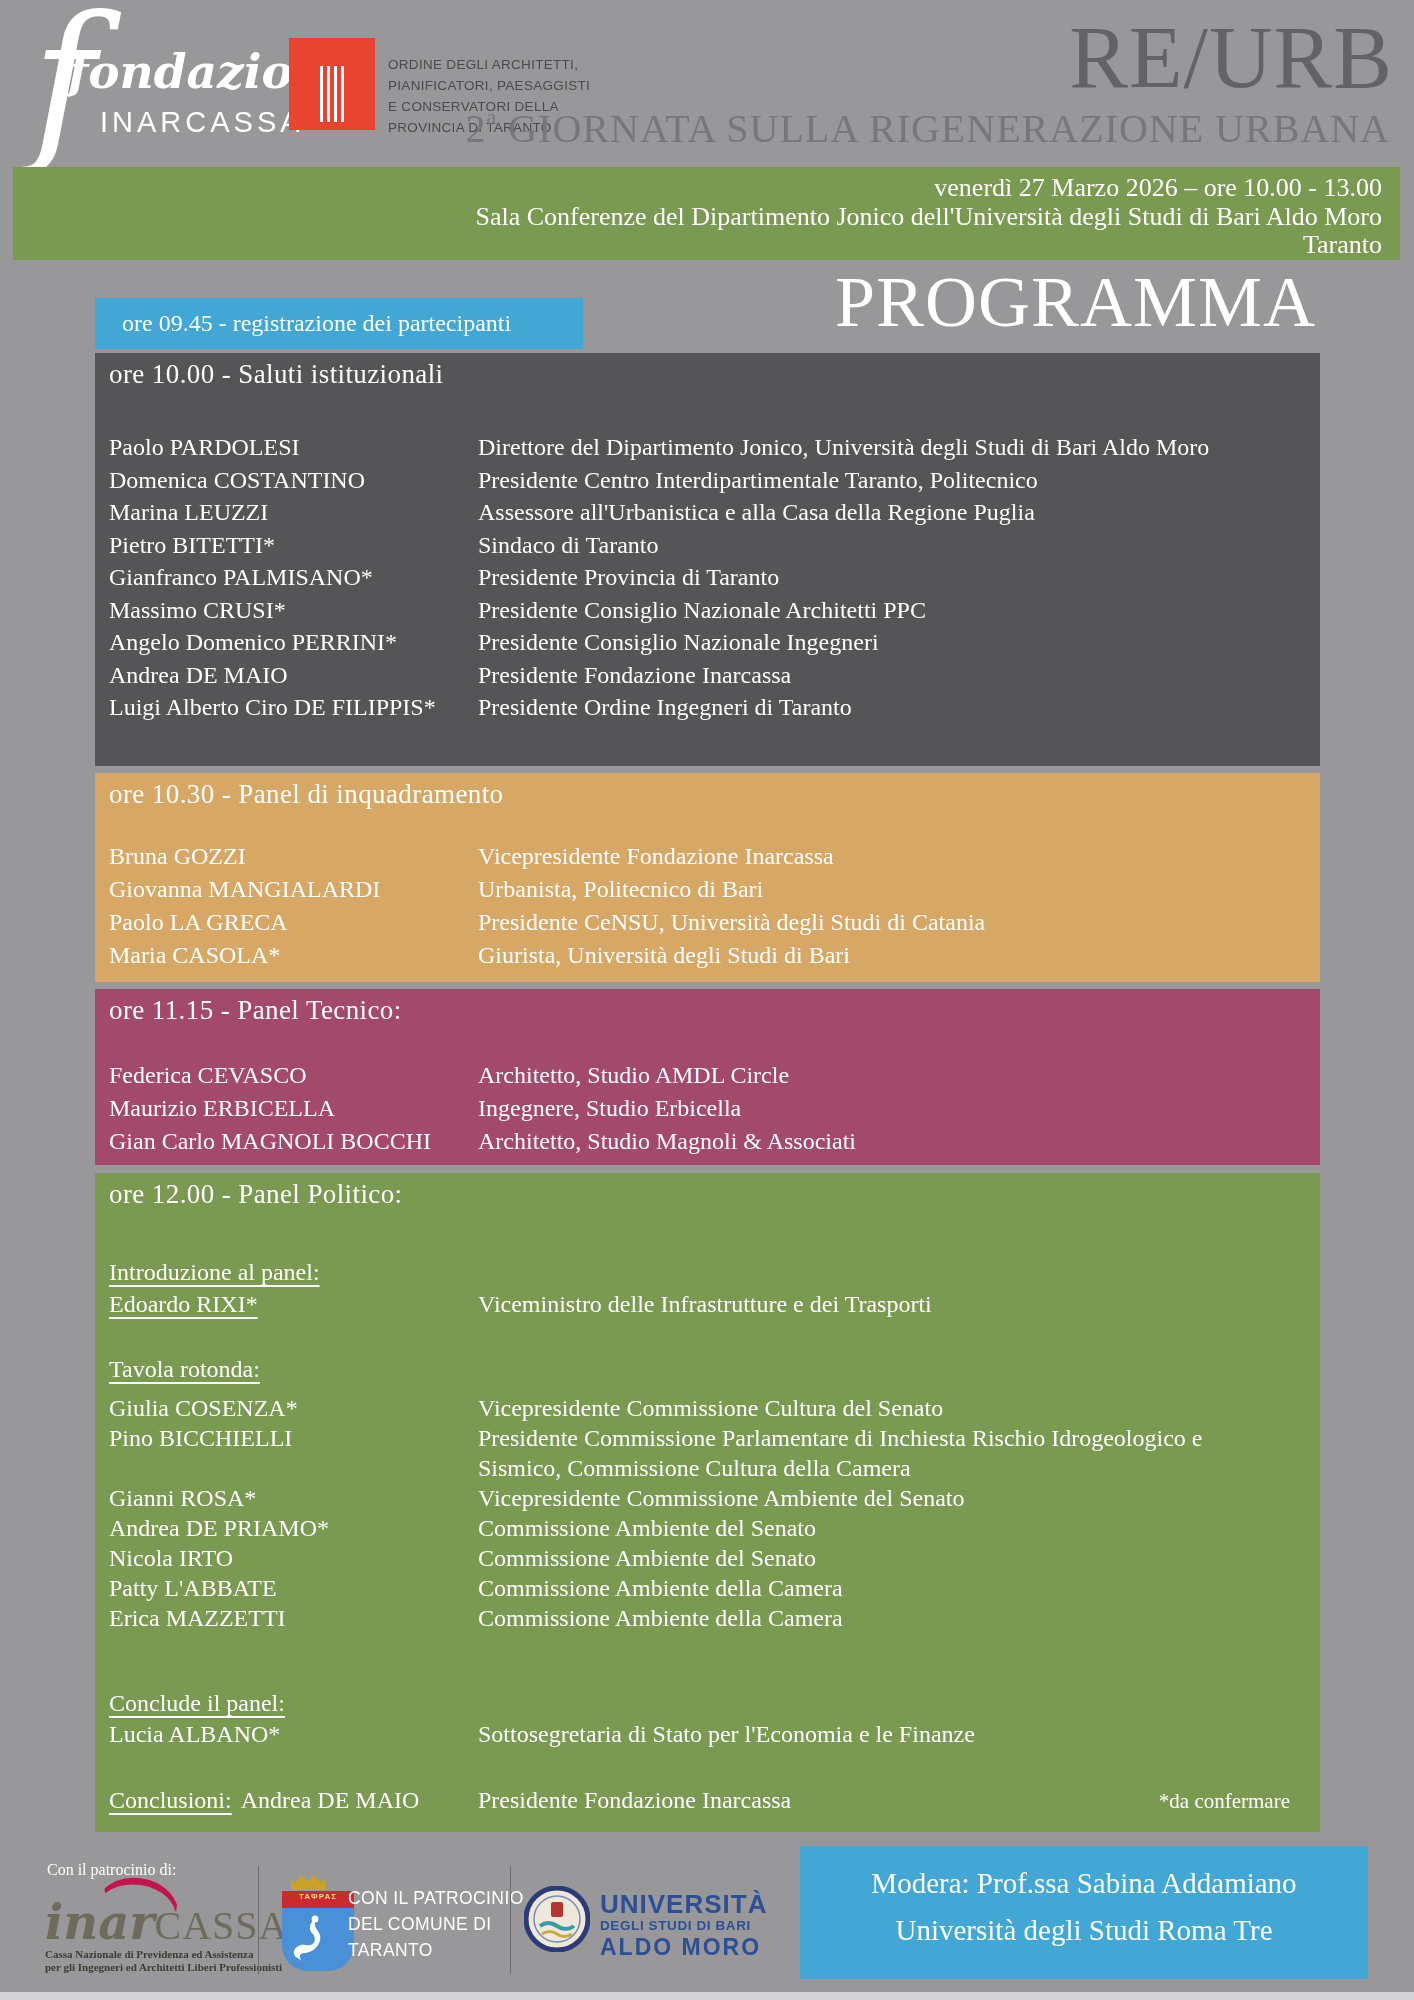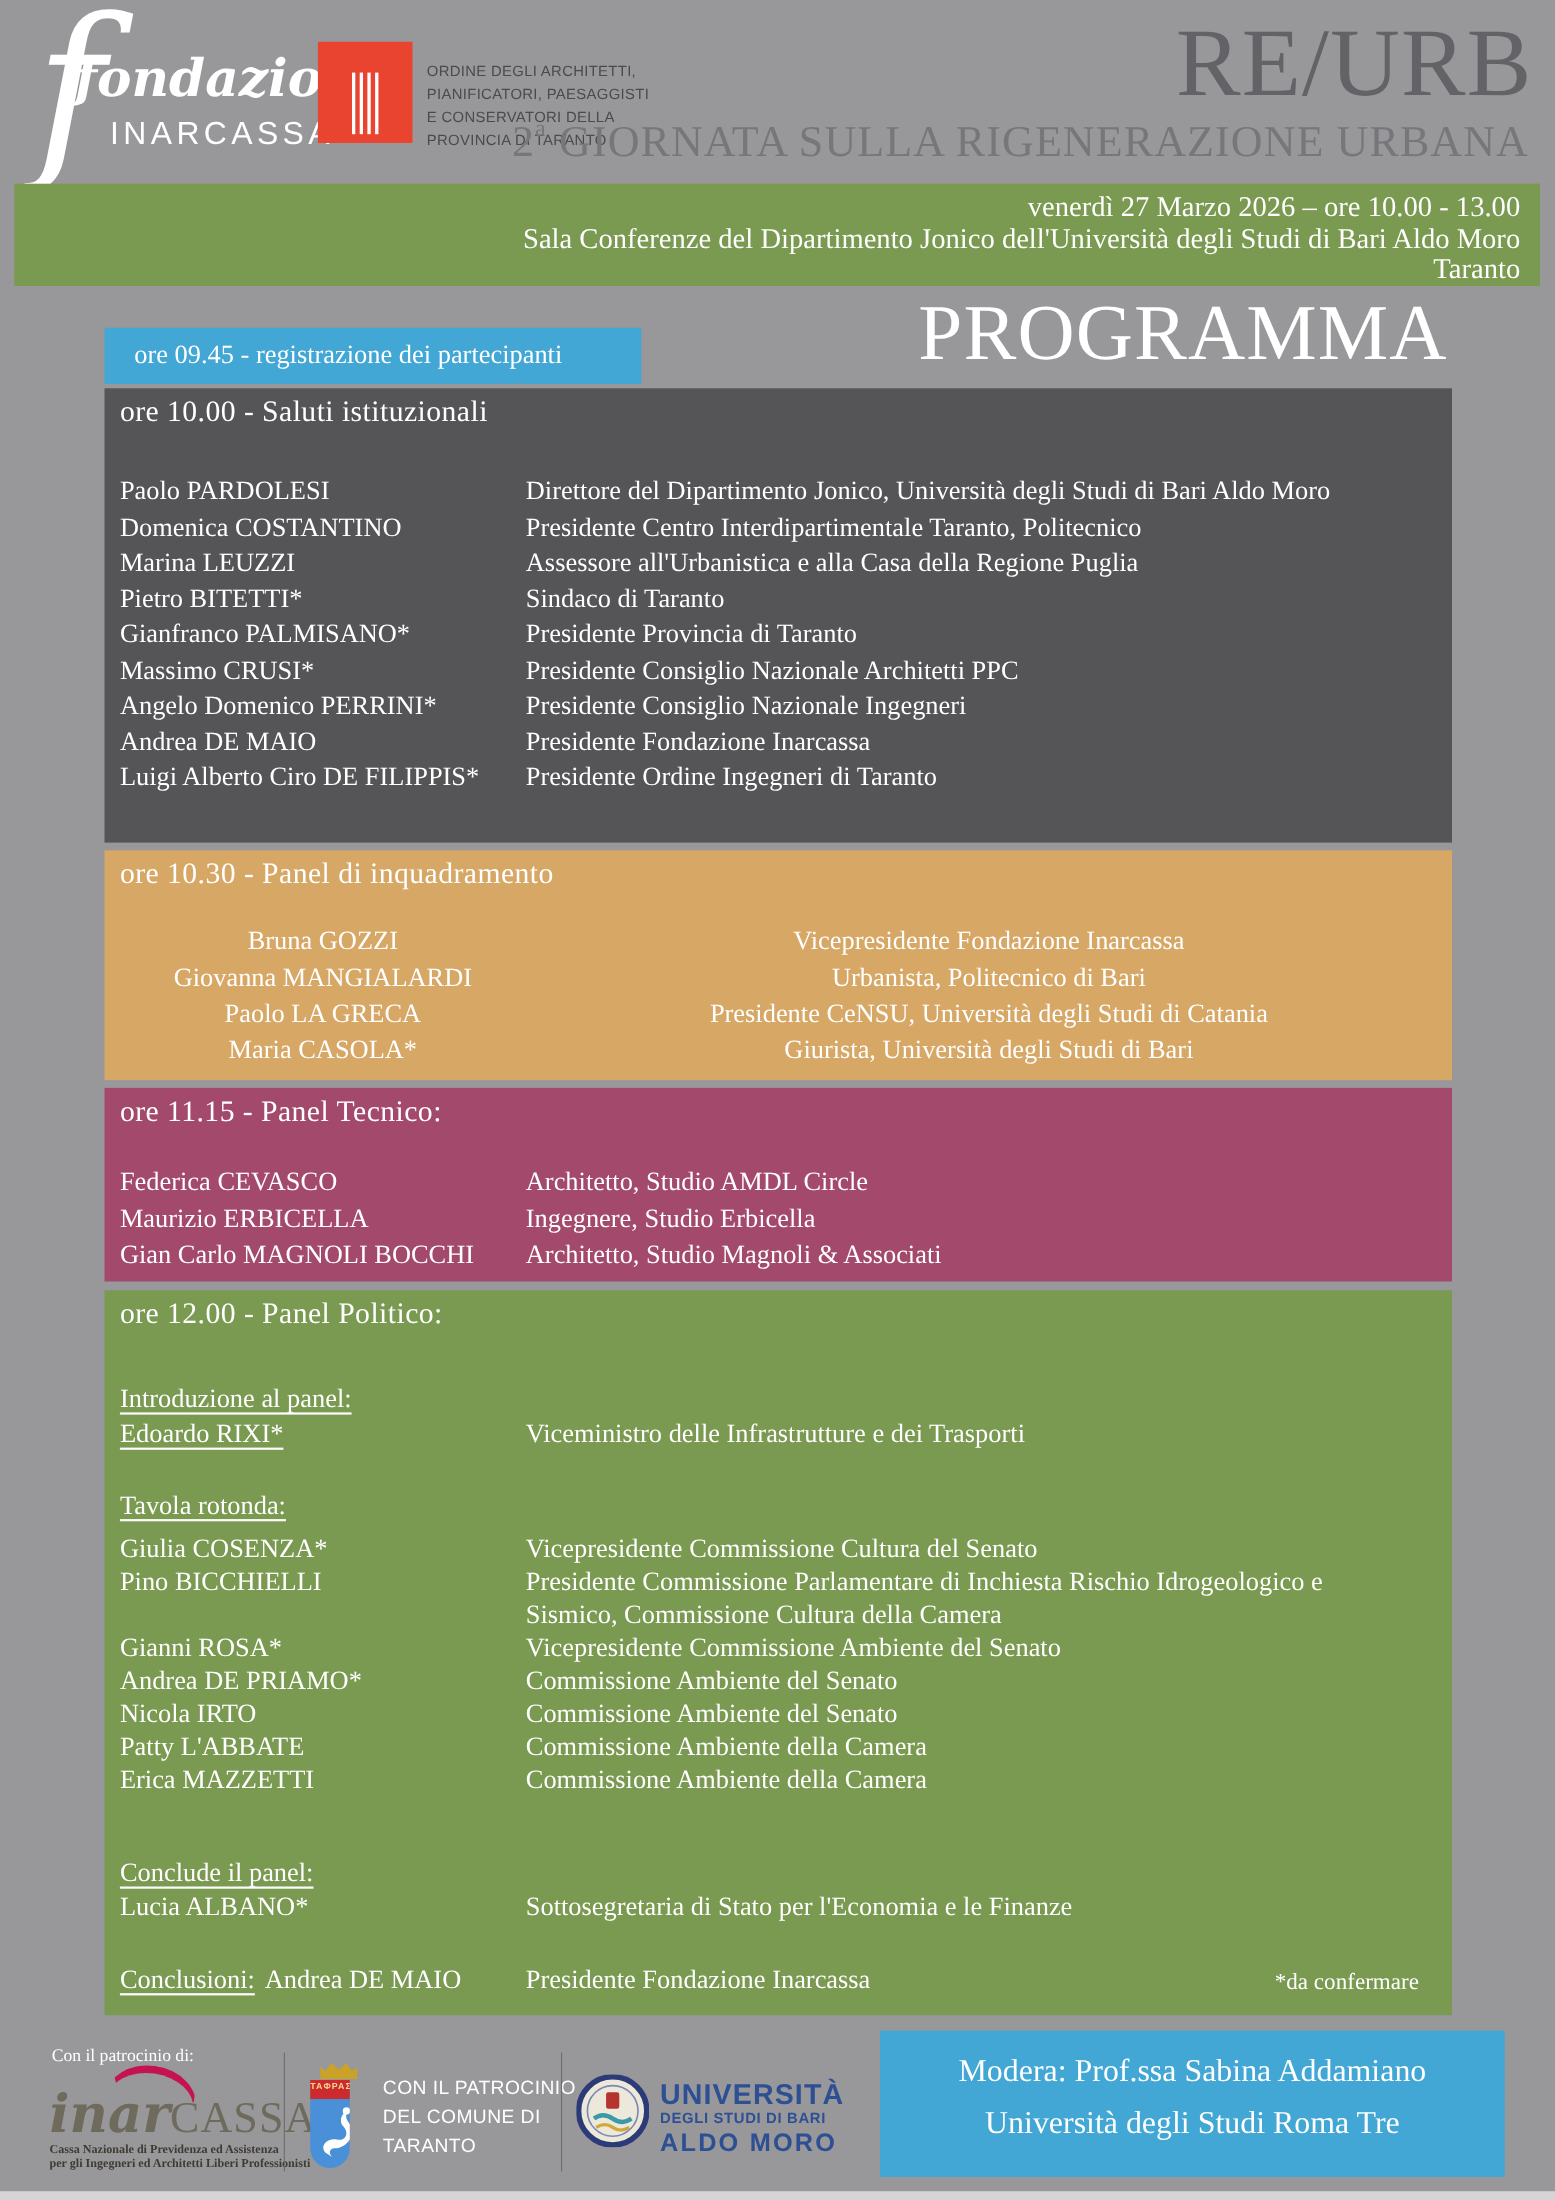--- a/index.html
+++ b/index.html
@@ -48,21 +48,21 @@
   .row{display:flex;font-size:24px;line-height:32.5px;}
   .row .name{flex:0 0 369px;white-space:nowrap;}
   .row .role{flex:1;white-space:nowrap;}
   .role.role-wrap{white-space:normal;max-width:795px;}
 
   .panel-saluti{top:353px;height:413px;background:#555456;}
   .panel-saluti .rows{margin-top:42px;}
 
   .panel-inquadramento{top:773px;height:209px;background:#d7a766;}
   .panel-inquadramento .rows{margin-top:31px;}
-  .panel-inquadramento .row{line-height:33px;text-align:center;}
+  .panel-inquadramento .row{line-height:33px;}
 
   .panel-tecnico{top:989px;height:176px;background:#a34a6c;}
   .panel-tecnico .rows{margin-top:34px;}
   .panel-tecnico .row{line-height:33px;}
 
   .panel-politico{top:1173px;height:659px;background:#7a9951;}
   .panel-politico .abs{position:absolute;left:14px;right:0;}
   .panel-politico .row{line-height:30px;}
   .u{text-decoration:underline;text-underline-offset:5px;text-decoration-thickness:1.5px;}
   .label{font-size:24px;line-height:30px;}
@@ -89,21 +89,21 @@
                  border-top:7px solid #c4134f;border-radius:50%/100% 100% 0 0;transform:rotate(8deg);}
   .inarcassa-caption{position:absolute;left:0;top:62px;font:700 11px/13px "Liberation Serif",serif;color:#3e3b33;white-space:nowrap;}
 
   .fdivider{position:absolute;top:1866px;width:1px;height:108px;background:#6d6c6e;}
   .fdivider.d1{left:258px;}
   .fdivider.d2{left:510px;}
 
   .taranto-logo{position:absolute;left:281px;top:1874px;width:54px;height:98px;}
   .crown-icon{position:absolute;left:10px;top:0;width:34px;height:16px;background:#c9a227;
               clip-path:polygon(0 100%,0 30%,15% 55%,30% 10%,50% 45%,70% 10%,85% 55%,100% 30%,100% 100%);}
-  .taranto-shield{position:absolute;left:1px;top:17px;width:36px;height:80px;border-radius:0 0 26px 26px;
+  .taranto-shield{position:absolute;left:1px;top:17px;width:72px;height:80px;border-radius:0 0 26px 26px;
                   background:linear-gradient(180deg,#cc2a2e 0 21%,#4a90d9 21%);overflow:hidden;}
   .taranto-band-text{position:absolute;left:0;right:0;top:2px;text-align:center;
                      font:700 8px/1 "Liberation Sans",sans-serif;color:#f5d98a;letter-spacing:1px;}
   .taranto-figure{position:absolute;left:6px;top:22px;}
   .taranto-text{position:absolute;left:348px;top:1885px;font:400 17.5px/26px "Liberation Sans",sans-serif;
                 color:#fff;letter-spacing:.4px;white-space:nowrap;}
 
   .uniba-logo{position:absolute;left:524px;top:1882px;width:250px;height:92px;}
   .uniba-seal{position:absolute;left:0;top:4px;}
   .uniba-text{position:absolute;left:76px;top:8px;color:#2d4f94;font-family:"Liberation Sans",sans-serif;}

